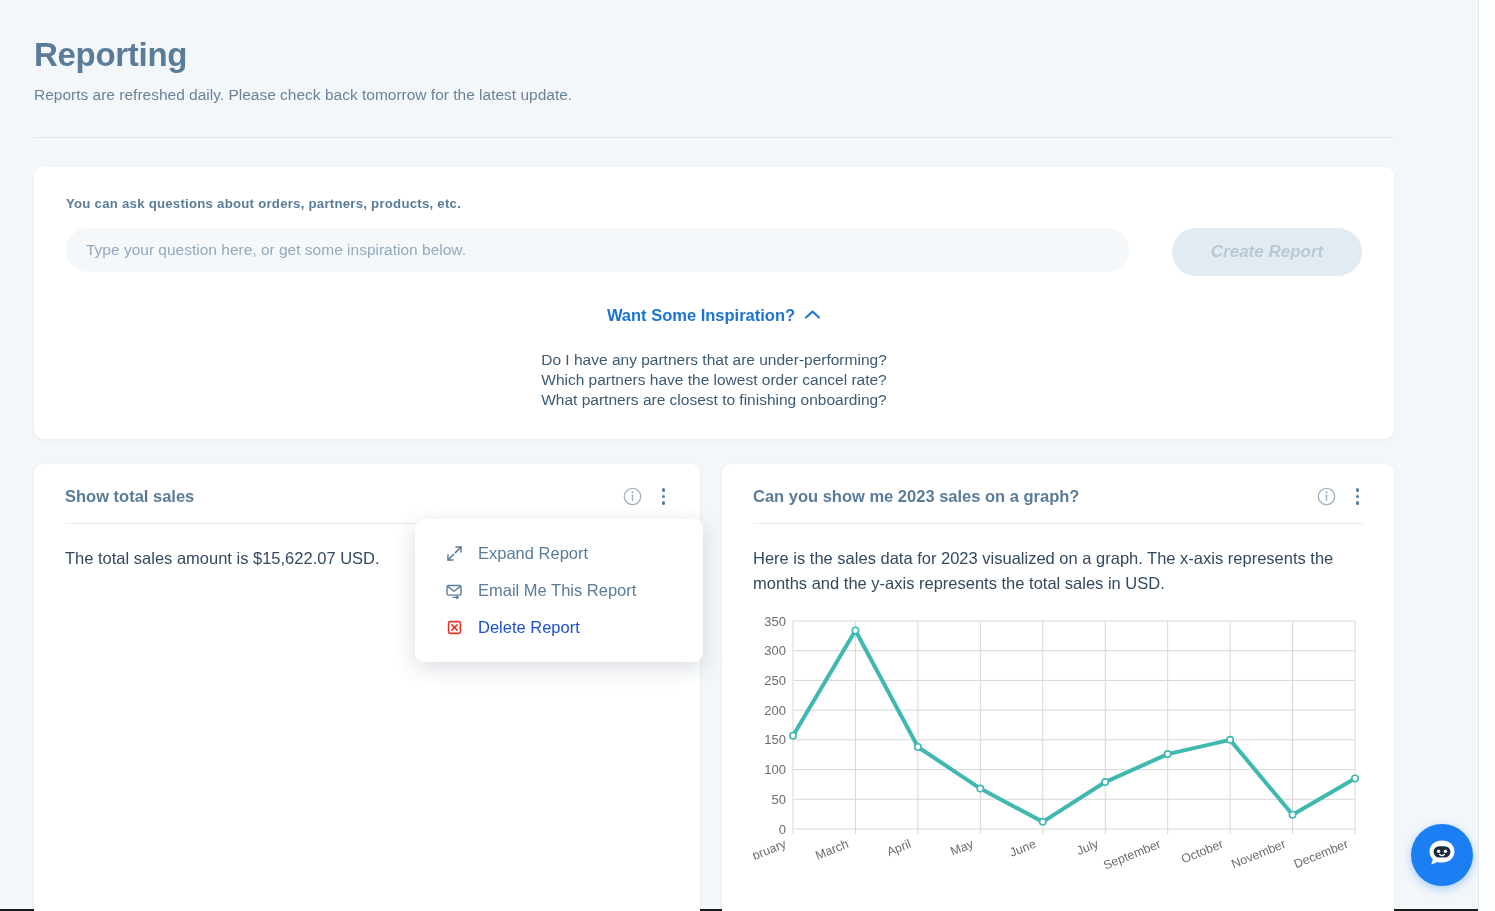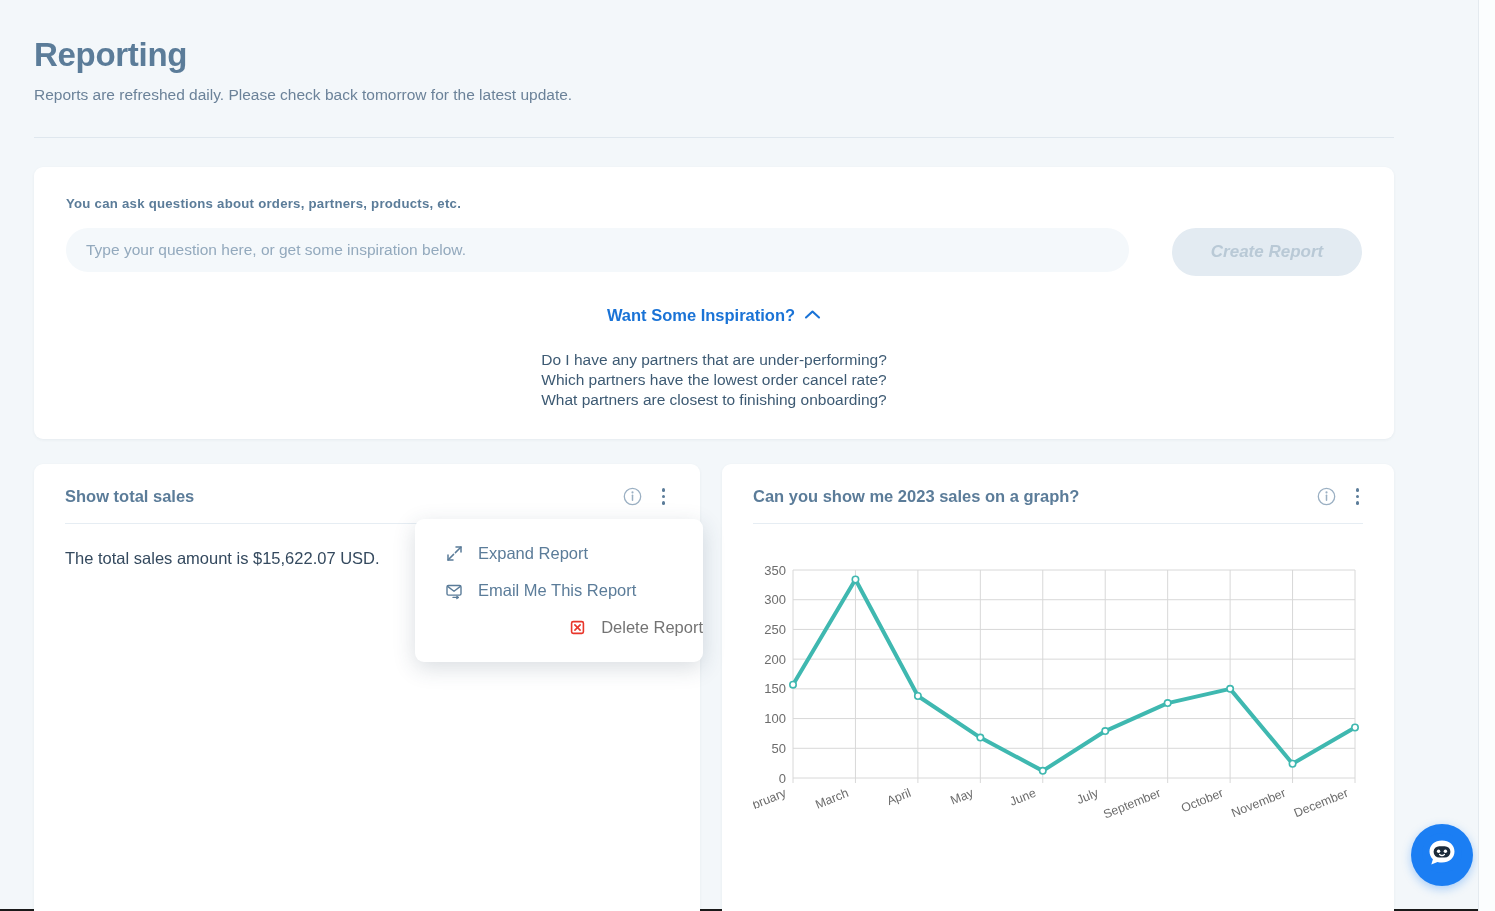--- a/index.html
+++ b/index.html
@@ -104,21 +104,21 @@
     border-radius: 9px;
     box-shadow: 0 6px 22px rgba(45,65,90,0.18);
     padding: 16px 0 16px 0;
     z-index: 30;
   }
   .menu-item {
     display: flex; align-items: center; gap: 14px;
     padding: 9px 0 9px 30px;
     font-size: 16.5px; color: #5b7c99; cursor: pointer;
   }
-  .menu-item.danger { color: #737373; justify-content: flex-end; }
+  .menu-item.danger { color: #1d4ed8; }
   .menu-ico { width: 19px; height: 19px; flex: 0 0 19px; line-height: 0; }
 
   
   .chart-wrap { margin-top: 16px; }
   .legend-row { display: flex; align-items: center; justify-content: center; gap: 10px; }
   .legend-swatch {
     width: 44px; height: 15px; background: #e6e6e6;
     border: 3px solid #3fb8b0;
   }
   .legend-label { font-size: 13px; color: #555f6b; }
@@ -257,20 +257,21 @@
               </svg>
             </span>
             <span class="kebab">
               <i></i>
                 <i></i>
                 <i></i>
             </span>
           </div>
         </div>
         <div class="card-body">
+          <div class="card-text">Here is the sales data for 2023 visualized on a graph. The x-axis represents the months and the y-axis represents the total sales in USD.</div>
 
           <div class="chart-wrap">
             <svg class="plot" id="plot" width="610" height="278" viewBox="0 0 610 278">
                 <line x1="40" y1="216" x2="602" y2="216" class="grid-line"></line>
                 <text x="33" y="220.5" text-anchor="end" class="ytick">0</text>
                 <line x1="40" y1="186.28571428571428" x2="602" y2="186.28571428571428" class="grid-line"></line>
                 <text x="33" y="190.78571428571428" text-anchor="end" class="ytick">50</text>
                 <line x1="40" y1="156.57142857142858" x2="602" y2="156.57142857142858" class="grid-line"></line>
                 <text x="33" y="161.07142857142858" text-anchor="end" class="ytick">100</text>
                 <line x1="40" y1="126.85714285714286" x2="602" y2="126.85714285714286" class="grid-line"></line>

